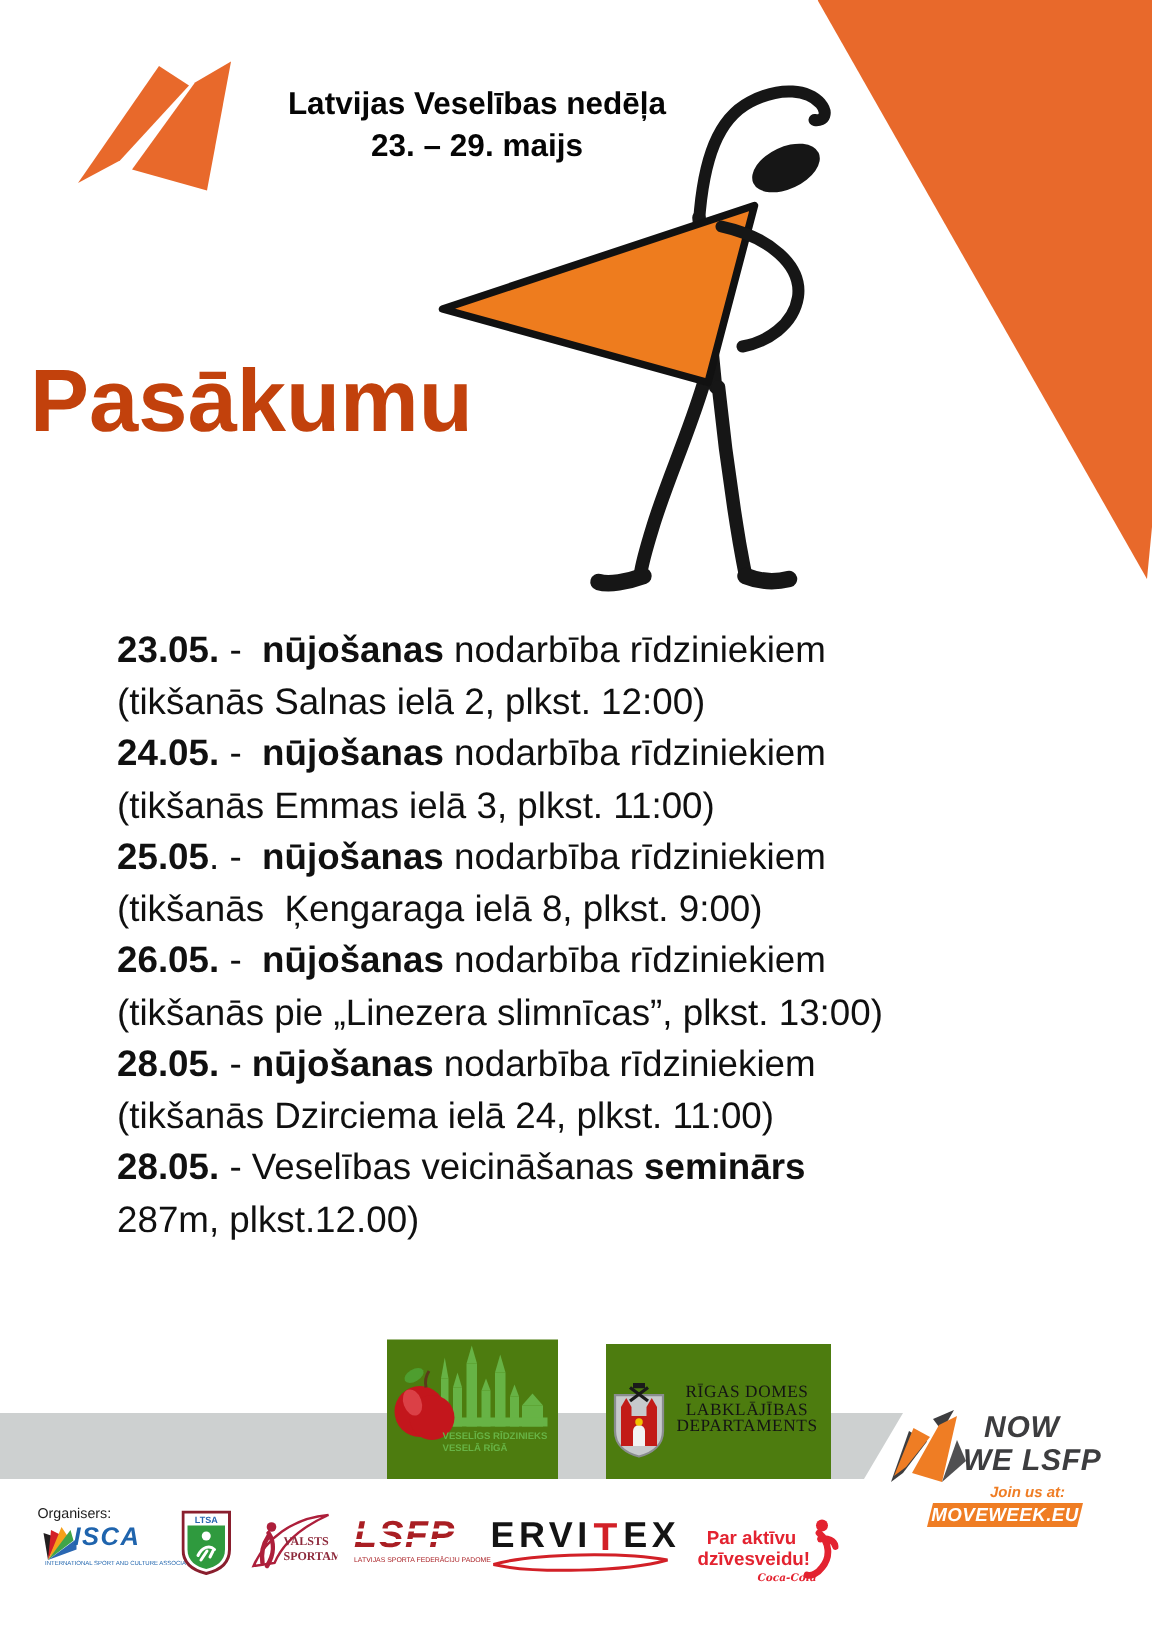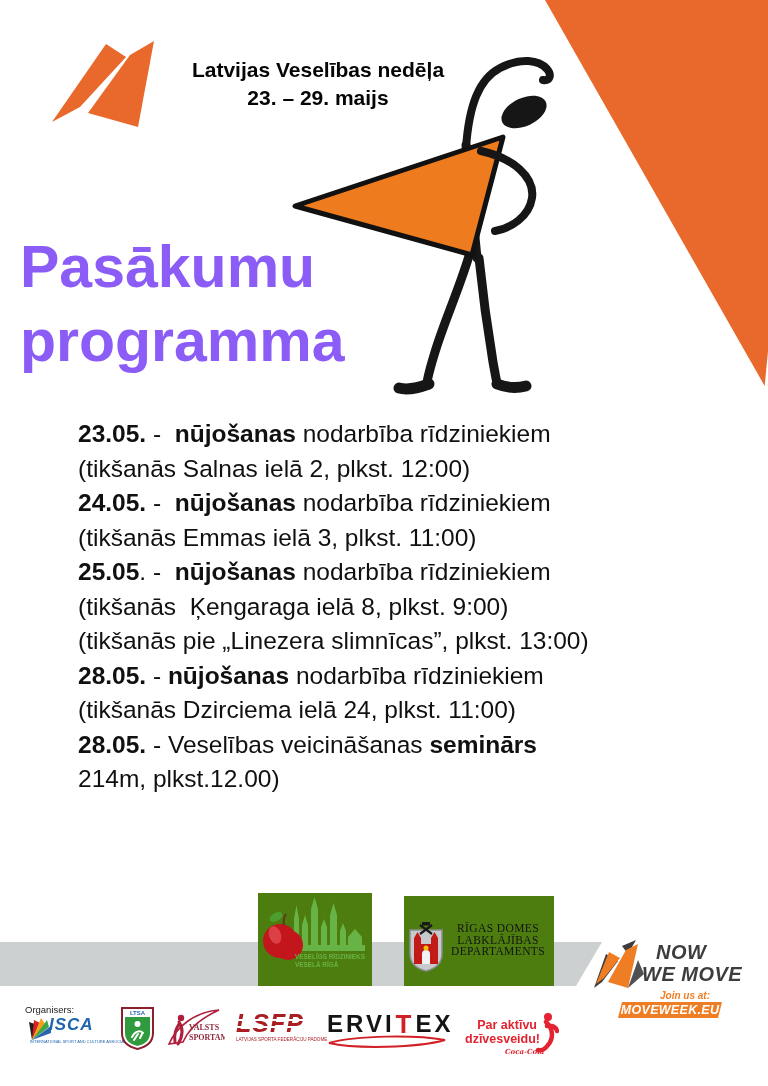--- a/index.html
+++ b/index.html
@@ -8,21 +8,21 @@
     overflow:hidden;font-family:"Liberation Sans",sans-serif;color:#0a0a0a;
   }
   .abs{position:absolute;}
   
   #corner{left:545px;top:0;width:223px;height:386px;background:#e8692b;
     clip-path:polygon(0 0,100% 0,100% 91%,98.5% 100%);}
   
   #header-text{left:168px;top:56px;width:300px;text-align:center;
     font-weight:bold;font-size:21px;line-height:28px;color:#050505;}
   
-  #big-title{left:20px;top:230px;font-weight:bold;font-size:59px;line-height:74px;color:#8b5cf6;}
+  #big-title{left:20px;top:230px;font-weight:bold;font-size:59px;line-height:74px;color:#c2410c;}
   
   #program{left:78px;top:417px;width:580px;font-size:24.5px;line-height:34.5px;color:#101010;}
   .prog-line{white-space:pre-wrap;}
   .prog-line .b{font-weight:bold;}
   
   #band{left:0;top:942px;width:602px;height:44px;background:#cdd0d0;
     clip-path:polygon(0 0,100% 0,calc(100% - 26px) 100%,0 100%);}
   .white-box{background:#4d7c0f;}
   #healthy-box{left:258px;top:893px;width:114px;height:93px;}
   #council-box{left:404px;top:896px;width:150px;height:90px;}
@@ -47,21 +47,21 @@
   #valsts{left:167px;top:1008px;}
   #lsfp{left:236px;top:1011px;width:80px;}
   #lsfp-name{font-style:italic;font-weight:900;font-size:25px;line-height:24px;color:#a91e23;letter-spacing:1px;position:relative;}
   .lsfp-stripe{position:absolute;left:0;width:72px;height:2px;background:#ffffff;}
   #lsfp-cap{font-size:4.6px;color:#a91e23;margin-top:2px;white-space:nowrap;}
   #ervitex{left:327px;top:1012px;width:120px;}
   #ervitex-text{display:flex;align-items:flex-start;font-weight:900;letter-spacing:3px;color:#141414;}
   #ervitex-text .p1,#ervitex-text .p3{font-size:24px;line-height:24px;}
   #ervitex-text .p2{font-size:26px;line-height:24px;color:#d22027;margin:0 1px;}
   #coca{left:465px;top:1016px;width:95px;}
-  #coca-lines{position:absolute;left:0;top:2px;width:72px;text-align:right;
+  #coca-lines{position:absolute;left:0;top:2px;width:72px;text-align:center;
     font-weight:900;font-size:12.5px;line-height:14px;color:#e32330;}
   #coca-brand{position:absolute;left:40px;top:31px;font-family:"DejaVu Serif",serif;
     font-style:italic;font-weight:bold;font-size:7px;color:#e32330;}
   svg{display:block;}
 </style>
 </head>
 <body>
 
 <div id="poster">
 
@@ -90,35 +90,35 @@
     <path d="M 479,258 C 483,297 488,332 493,362 C 495,373 496,379 497,383" fill="none" stroke="#161616" stroke-width="9" stroke-linecap="round"></path>
     <path d="M 497,384 C 507,388 518,388 526,386" fill="none" stroke="#161616" stroke-width="11" stroke-linecap="round"></path>
 
     <polygon points="295,206 503,137 472,255" fill="#ee7c1e" stroke="#111111" stroke-width="5" stroke-linejoin="round"></polygon>
 
     <path d="M 481,151 C 513,158 535,177 532,198 C 529,217 511,228 495,231" fill="none" stroke="#161616" stroke-width="8" stroke-linecap="round"></path>
   </svg>
 
   <div class="abs" id="big-title">
     <div>Pasākumu</div>
-    <div>programma</div>
   </div>
 
   <div class="abs" id="program">
       <div class="prog-line"><span class="b">23.05.</span><span> -  </span><span class="b">nūjošanas</span><span> nodarbība rīdziniekiem</span></div>
       <div class="prog-line"><span>(tikšanās Salnas ielā 2, plkst. 12:00)</span></div>
       <div class="prog-line"><span class="b">24.05.</span><span> -  </span><span class="b">nūjošanas</span><span> nodarbība rīdziniekiem</span></div>
       <div class="prog-line"><span>(tikšanās Emmas ielā 3, plkst. 11:00)</span></div>
       <div class="prog-line"><span class="b">25.05</span><span>. -  </span><span class="b">nūjošanas</span><span> nodarbība rīdziniekiem</span></div>
       <div class="prog-line"><span>(tikšanās  Ķengaraga ielā 8, plkst. 9:00)</span></div>
+      <div class="prog-line"><span class="b">26.05.</span><span> -  </span><span class="b">nūjošanas</span><span> nodarbība rīdziniekiem</span></div>
       <div class="prog-line"><span>(tikšanās pie „Linezera slimnīcas”, plkst. 13:00)</span></div>
       <div class="prog-line"><span class="b">28.05.</span><span> - </span><span class="b">nūjošanas</span><span> nodarbība rīdziniekiem</span></div>
       <div class="prog-line"><span>(tikšanās Dzirciema ielā 24, plkst. 11:00)</span></div>
       <div class="prog-line"><span class="b">28.05.</span><span> - Veselības veicināšanas </span><span class="b">seminārs</span></div>
-      <div class="prog-line"><span>214m, plkst.12.00)</span></div>
+      <div class="prog-line"><span>287m, plkst.12.00)</span></div>
     </div>
 
   <div class="abs" id="band"></div>
 
   <div class="abs white-box" id="healthy-box">
     <svg width="114" height="93" viewBox="0 0 114 93">
 
       <g fill="#67b345">
         <rect x="36" y="26" width="5" height="32"></rect>
         <polygon points="38.5,12 41,26 36,26"></polygon>
@@ -173,21 +173,21 @@
 
   <div class="abs" id="nwm">
     <svg class="abs" style="left:2px;top:10px;" width="58" height="56" viewBox="0 0 58 56">
       <polygon points="30,8 44,2 36,16" fill="#3d3d3f"></polygon>
       <polygon points="2,50 14,16 26,23 10,44" fill="#3d3d3f"></polygon>
       <polygon points="4,46 17,14 28,20 12,40" fill="#ef7d24"></polygon>
       <polygon points="16,44 34,12 46,6 36,50" fill="#ef7d24"></polygon>
       <polygon points="36,50 46,22 52,36" fill="#3d3d3f" opacity="0.9"></polygon>
     </svg>
     <div class="nwm-line" style="left:66px;top:14px;">NOW</div>
-    <div class="nwm-line" style="left:52px;top:36px;">WE MOVE</div>
+    <div class="nwm-line" style="left:52px;top:36px;">WE LSFP</div>
     <div id="nwm-join">Join us at:</div>
     <div id="nwm-band">
       <span>MOVEWEEK.EU</span>
     </div>
   </div>
 
   <div class="abs" id="org-label">Organisers:</div>
 
   <div class="abs" id="isca">
     <svg class="abs" style="left:0;top:1px;" width="24" height="26" viewBox="0 0 24 26">

